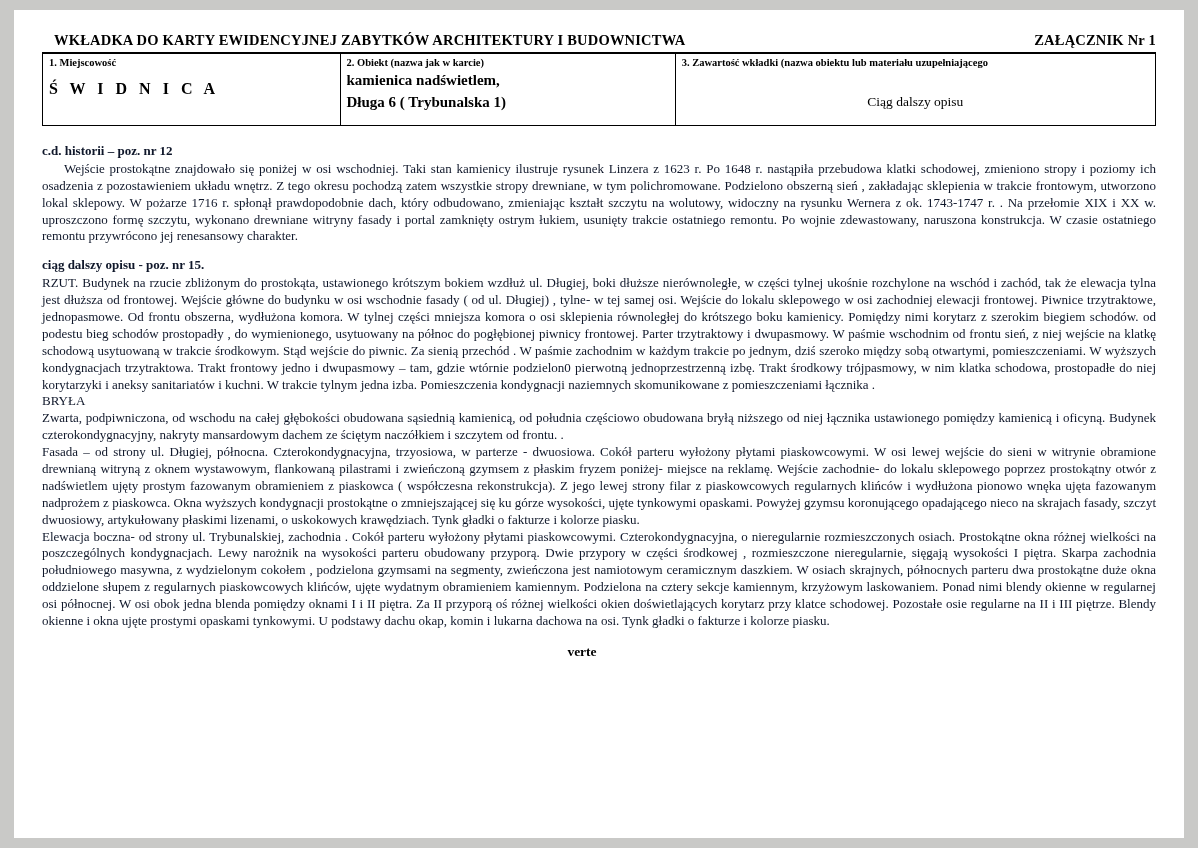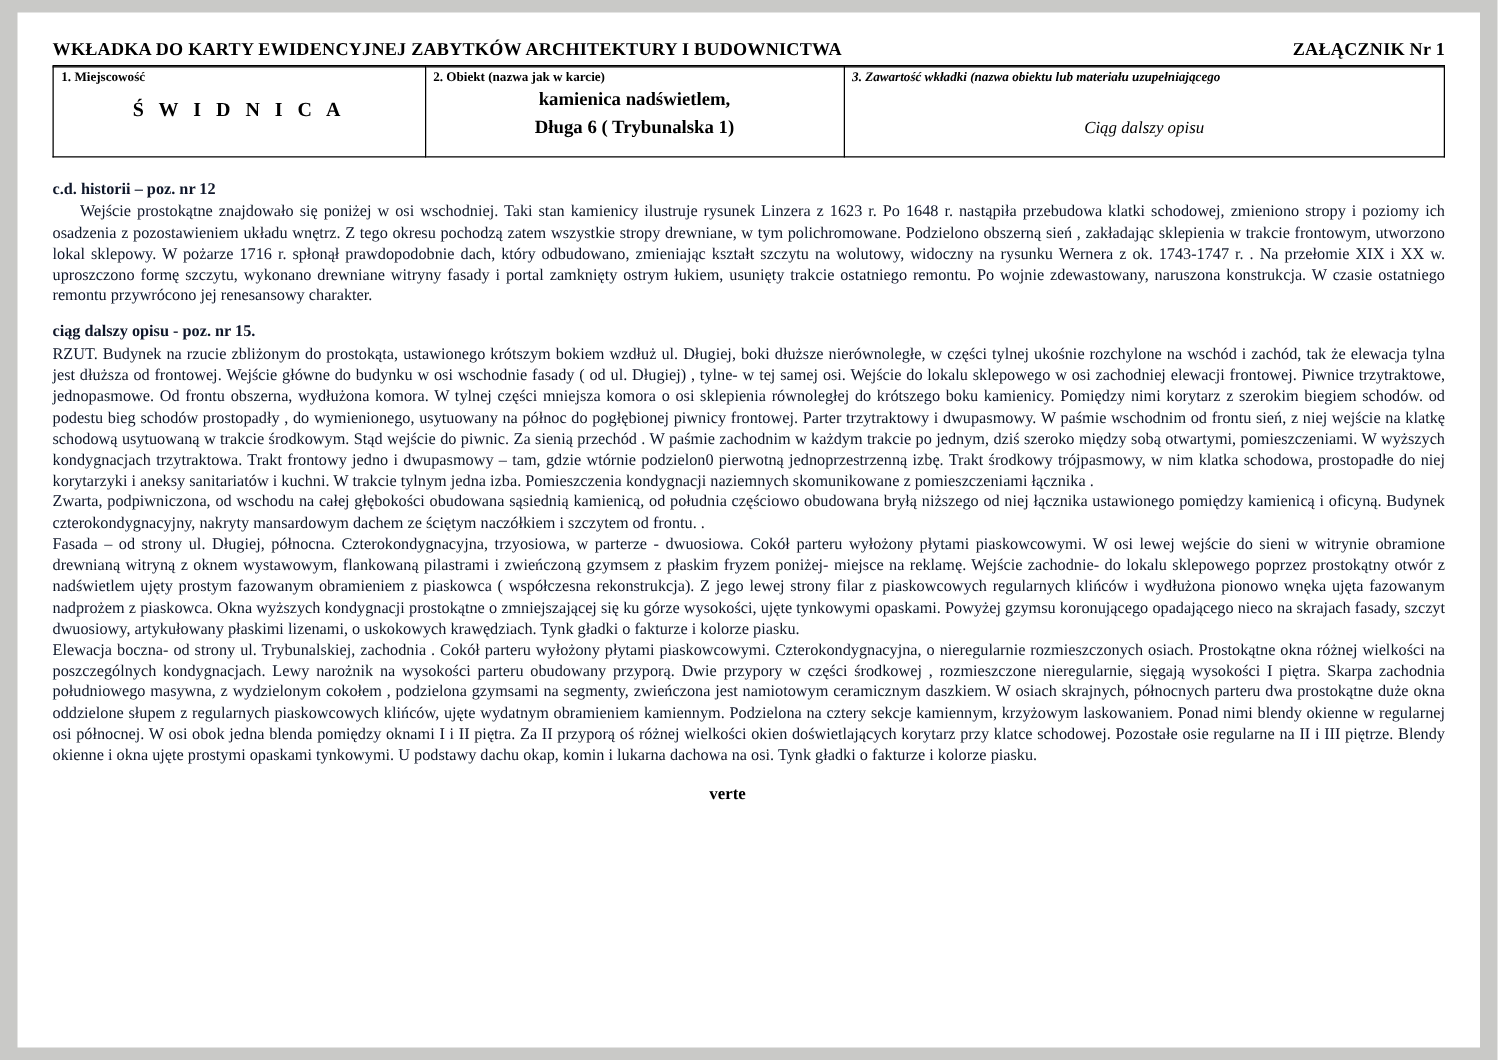--- a/index.html
+++ b/index.html
@@ -28,20 +28,21 @@
     display: flex;
     justify-content: space-between;
     align-items: flex-end;
     font-weight: bold;
     font-size: 14.5px;
     letter-spacing: 0.2px;
     padding-bottom: 3px;
   }
   .doc-header .title {
     white-space: nowrap;
+    margin-left: 12px;
   }
   .doc-header .annex {
     white-space: nowrap;
   }
   .rule {
     border-top: 1.6px solid #000;
     margin-bottom: 0;
   }
   
   table.topbox {
@@ -51,30 +52,30 @@
     margin-top: 0;
   }
   table.topbox td {
     border: 1.4px solid #000;
     vertical-align: top;
     padding: 3px 6px 6px 6px;
     height: 62px;
   }
   td.cell-a { width: 26.5%; margin-left: 48px; }
   td.cell-b { width: 30%; }
-  td.cell-c { width: 43.5%; font-style: italic; }
+  td.cell-c { width: 43.5%; }
   .cell-label {
     font-size: 10.5px;
     font-weight: bold;
     font-family: "Liberation Serif", serif;
     display: block;
     margin-bottom: 2px;
   }
   .cell-main {
-    text-align: center;
+    text-align: left;
     font-weight: bold;
   }
   .place-name {
     font-size: 16px;
     letter-spacing: 4px;
     margin-top: 12px;
     display: block;
   }
   .obj-line1 {
     font-size: 15px;
@@ -168,20 +169,21 @@
 
     <div class="sec-head">c.d. historii – poz. nr 12</div>
     <p class="para">Wejście prostokątne znajdowało się poniżej w osi wschodniej.  Taki stan kamienicy ilustruje rysunek Linzera z 1623 r. Po 1648 r. nastąpiła przebudowa klatki schodowej, zmieniono stropy i poziomy ich osadzenia z pozostawieniem układu wnętrz. Z tego okresu pochodzą zatem wszystkie stropy drewniane, w tym polichromowane.  Podzielono obszerną sień , zakładając sklepienia w trakcie frontowym, utworzono lokal sklepowy. W pożarze 1716 r. spłonął prawdopodobnie dach, który odbudowano, zmieniając kształt szczytu na wolutowy, widoczny na rysunku Wernera z ok. 1743-1747 r. . Na przełomie XIX i XX w. uproszczono formę szczytu, wykonano drewniane witryny fasady i portal zamknięty ostrym łukiem, usunięty  trakcie ostatniego remontu.  Po wojnie zdewastowany, naruszona konstrukcja. W czasie ostatniego remontu przywrócono jej renesansowy charakter.</p>
 
     <div class="gap"></div>
 
     <div class="sec-head">ciąg dalszy opisu - poz. nr 15.</div>
 
     <p class="para-noindent"><span class="lead">RZUT.</span><span>  Budynek na rzucie zbliżonym do prostokąta, ustawionego krótszym bokiem wzdłuż ul. Długiej,  boki dłuższe nierównoległe, w części tylnej ukośnie rozchylone na wschód i zachód, tak że elewacja tylna jest dłuższa od frontowej. Wejście główne do budynku w osi wschodnie fasady ( od ul. Długiej) , tylne- w tej samej osi. Wejście do lokalu sklepowego w osi zachodniej elewacji frontowej.   Piwnice trzytraktowe, jednopasmowe. Od frontu obszerna, wydłużona komora. W tylnej części mniejsza komora o osi sklepienia równoległej do krótszego boku kamienicy.  Pomiędzy nimi korytarz z szerokim biegiem schodów. od podestu bieg schodów prostopadły , do wymienionego, usytuowany na północ do pogłębionej piwnicy frontowej. Parter trzytraktowy i dwupasmowy. W paśmie wschodnim od frontu sień, z niej wejście na klatkę schodową usytuowaną w trakcie środkowym.  Stąd wejście do piwnic. Za sienią przechód . W paśmie zachodnim w każdym trakcie po jednym, dziś szeroko między sobą otwartymi, pomieszczeniami.   W wyższych kondygnacjach trzytraktowa. Trakt frontowy jedno i dwupasmowy – tam, gdzie  wtórnie podzielon0 pierwotną jednoprzestrzenną izbę. Trakt środkowy trójpasmowy, w nim klatka schodowa, prostopadłe do niej korytarzyki i aneksy sanitariatów i kuchni. W trakcie tylnym jedna izba. Pomieszczenia kondygnacji naziemnych skomunikowane z pomieszczeniami łącznika .</span></p>
 
+    <p class="para-noindent"><span class="lead">BRYŁA</span></p>
     <p class="para-noindent">Zwarta, podpiwniczona,  od wschodu  na całej głębokości  obudowana sąsiednią kamienicą, od południa częściowo obudowana bryłą niższego od niej łącznika ustawionego pomiędzy kamienicą i oficyną.   Budynek czterokondygnacyjny, nakryty  mansardowym dachem ze ściętym naczółkiem i szczytem od frontu. .</p>
 
 
     <p class="para-noindent"><span class="lead">Fasada</span><span> – od strony ul. Długiej, północna. Czterokondygnacyjna, trzyosiowa, w parterze - dwuosiowa. Cokół parteru wyłożony płytami piaskowcowymi. W osi lewej wejście do sieni w witrynie obramione drewnianą  witryną z oknem wystawowym, flankowaną pilastrami i zwieńczoną gzymsem z płaskim fryzem poniżej- miejsce na reklamę. Wejście zachodnie- do lokalu sklepowego poprzez prostokątny otwór z nadświetlem ujęty prostym fazowanym obramieniem z piaskowca ( współczesna rekonstrukcja). Z jego lewej strony filar z piaskowcowych regularnych klińców i wydłużona pionowo wnęka ujęta fazowanym nadprożem z piaskowca. Okna wyższych kondygnacji prostokątne o zmniejszającej się ku górze wysokości, ujęte tynkowymi opaskami. Powyżej gzymsu koronującego opadającego nieco na skrajach fasady, szczyt dwuosiowy, artykułowany płaskimi lizenami, o uskokowych krawędziach.  Tynk gładki o fakturze i kolorze piasku.</span></p>
 
     <p class="para-noindent"><span class="lead">Elewacja boczna-</span><span> od strony ul. Trybunalskiej, zachodnia . Cokół parteru wyłożony płytami piaskowcowymi. Czterokondygnacyjna, o nieregularnie rozmieszczonych osiach.  Prostokątne okna różnej wielkości na poszczególnych kondygnacjach. Lewy narożnik na wysokości parteru obudowany przyporą.  Dwie przypory w części środkowej , rozmieszczone nieregularnie, sięgają wysokości I piętra. Skarpa zachodnia południowego masywna, z wydzielonym cokołem , podzielona gzymsami na segmenty, zwieńczona jest namiotowym ceramicznym daszkiem.  W osiach skrajnych, północnych parteru dwa prostokątne duże okna oddzielone słupem z regularnych piaskowcowych klińców, ujęte wydatnym obramieniem kamiennym. Podzielona na cztery sekcje kamiennym, krzyżowym laskowaniem. Ponad nimi blendy okienne w regularnej osi północnej. W osi obok jedna blenda pomiędzy oknami I i II piętra.  Za II przyporą oś różnej wielkości okien doświetlających korytarz przy klatce schodowej. Pozostałe osie regularne na II i III piętrze. Blendy okienne i okna ujęte prostymi opaskami tynkowymi.  U podstawy dachu okap, komin i lukarna dachowa na osi. Tynk gładki o fakturze i kolorze piasku.</span></p>
 
   </div>
 
   <div class="verte">verte</div>

